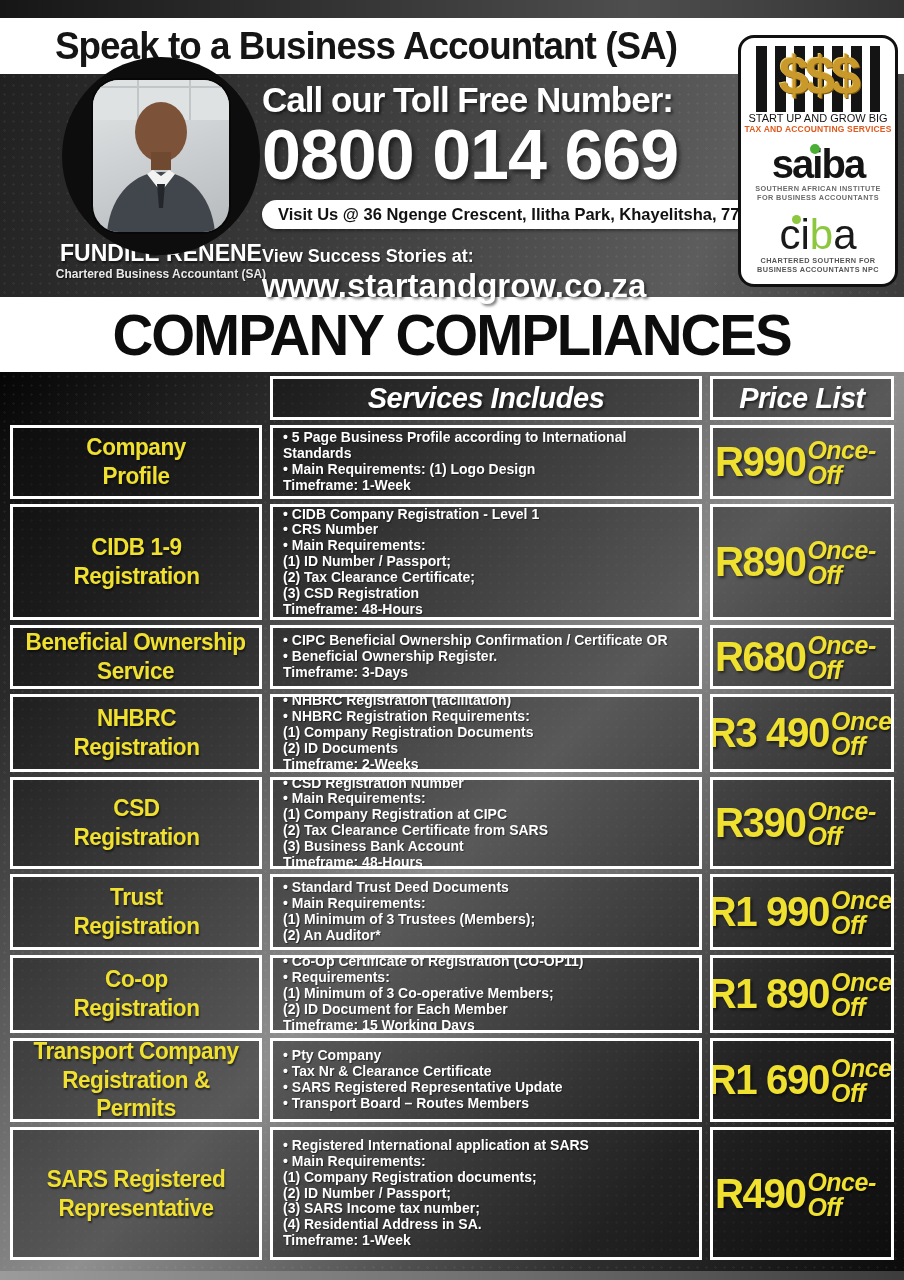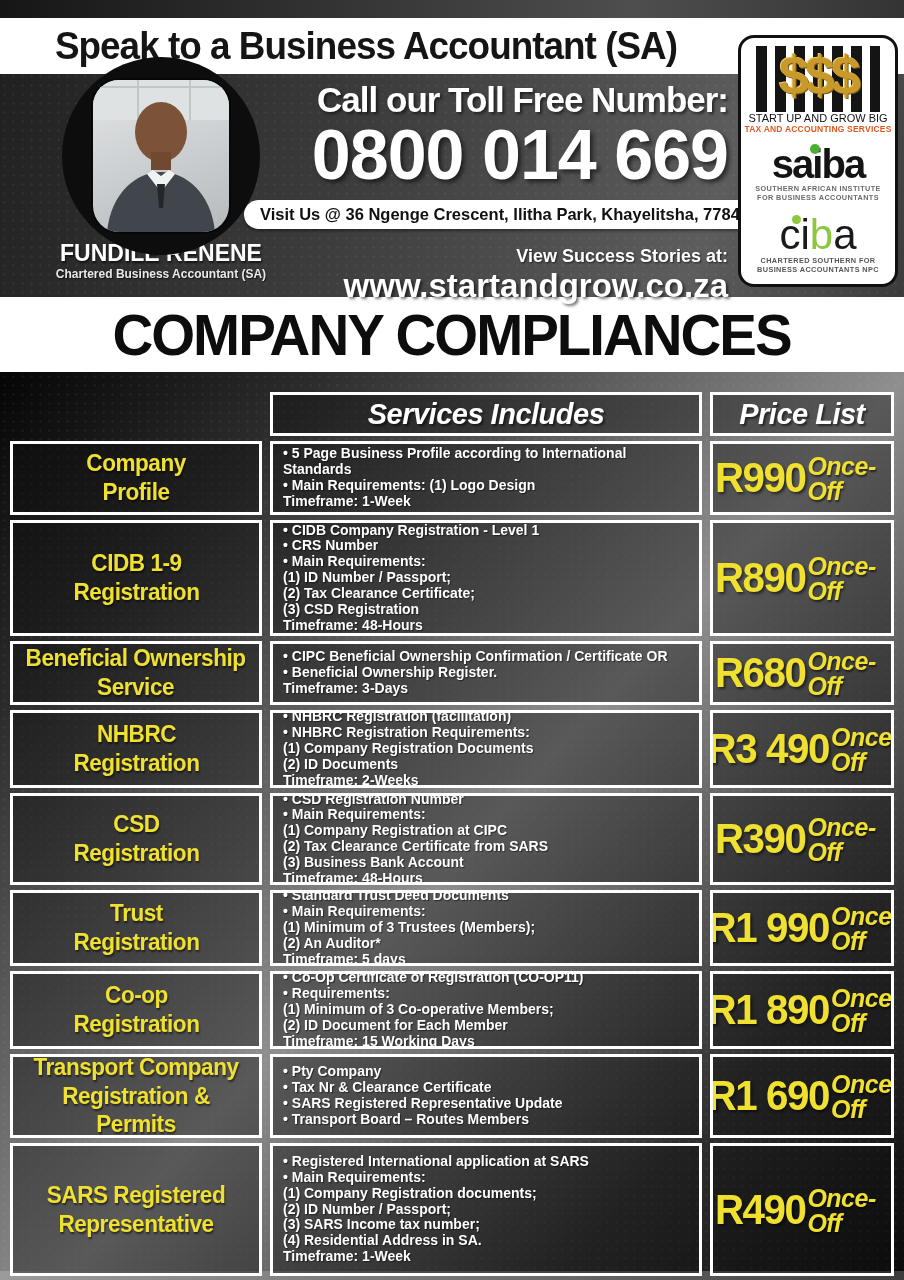--- a/index.html
+++ b/index.html
@@ -47,21 +47,21 @@
   .photo {
     position: absolute; left: 41px; top: 4px; width: 136px; height: 152px;
     border-radius: 26px; overflow: hidden;
     background: linear-gradient(160deg, #e3e5e6 0%, #cfd2d4 45%, #b6babc 100%);
     box-shadow: 0 0 0 2px rgba(0,0,0,0.45);
   }
   .person-name { margin-top: 4px; color: #fff; font-weight: 800; font-size: 23px; letter-spacing: 0; text-shadow: 1px 2px 2px rgba(0,0,0,.6); white-space: nowrap; }
   .person-title { color: #e9e9e9; font-weight: 700; font-size: 12px; text-shadow: 1px 1px 1px rgba(0,0,0,.6); white-space: nowrap; }
 
   
-  .call-block { position: absolute; left: 244px; top: 62px; width: 484px; text-align: right; z-index: 2; color: #fff; }
+  .call-block { position: absolute; left: 262px; top: 62px; width: 484px; text-align: left; z-index: 2; color: #fff; }
   .call-label { font-size: 35px; font-weight: 800; letter-spacing: -1px; text-shadow: 2px 2px 3px rgba(0,0,0,.55); white-space: nowrap; }
   .phone { font-size: 70px; font-weight: 800; letter-spacing: -1px; line-height: 1.0; text-shadow: 3px 3px 4px rgba(0,0,0,.55); white-space: nowrap; }
   .address-pill {
     display: inline-block; margin-top: 10px; background: #fff; color: #111;
     font-size: 16.5px; font-weight: 800; padding: 5px 16px; border-radius: 20px;
     white-space: nowrap; box-shadow: 0 2px 3px rgba(0,0,0,.4);
   }
   .stories-label { margin-top: 17px; font-size: 18px; font-weight: 800; text-shadow: 1px 1px 2px rgba(0,0,0,.6); }
   .website { font-size: 33px; font-weight: 800; letter-spacing: 0; text-shadow: 2px 2px 3px rgba(0,0,0,.55); white-space: nowrap; }
 
@@ -103,21 +103,21 @@
     height: 75px; background: #fff;
     display: flex; align-items: center; justify-content: center;
   }
   .page-title {
     font-size: 57px; font-weight: 900; color: #0d0d0d; letter-spacing: -2px;
     transform: scaleX(0.99); white-space: nowrap;
   }
 
   
   .table-section {
-    position: relative; height: 908px; padding: 20px 10px;
+    position: relative; height: 908px; padding: 4px 10px;
     background: linear-gradient(133deg, #050505 0%, #2b2b2b 18%, #8f8f8f 52%, #303030 80%, #0a0a0a 100%);
   }
   .table-section::before {
     content: ""; position: absolute; inset: 0;
     background-image: radial-gradient(rgba(255,255,255,0.05) 1px, transparent 1.3px);
     background-size: 9px 9px; pointer-events: none;
   }
   .grid {
     position: relative; z-index: 1;
     display: grid;
@@ -315,21 +315,20 @@
 
   <div class="cell label-cell">
     <div class="label-inner">Trust
 Registration</div>
   </div>
   <div class="cell services-cell">
         <div>• Standard Trust Deed Documents</div>
         <div>• Main Requirements:</div>
         <div>(1) Minimum of 3 Trustees (Members);</div>
         <div>(2) An Auditor*</div>
-        <div>Timeframe: 5 days</div>
       </div>
   <div class="cell price-cell">
     <div class="price-amount">R1 990</div>
     <div class="price-term">Once-Off</div>
   </div>
 
   <div class="cell label-cell">
     <div class="label-inner">Co-op
 Registration</div>
   </div>

